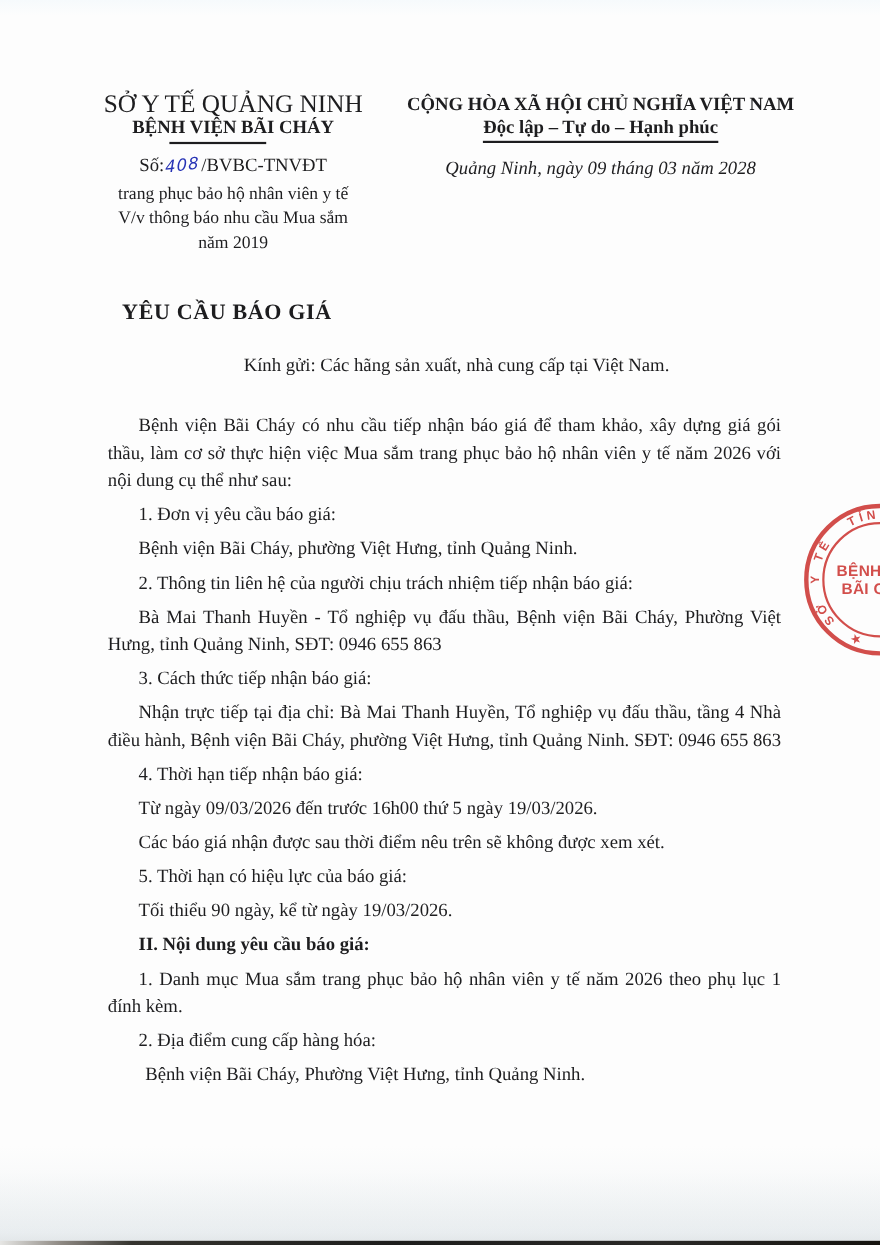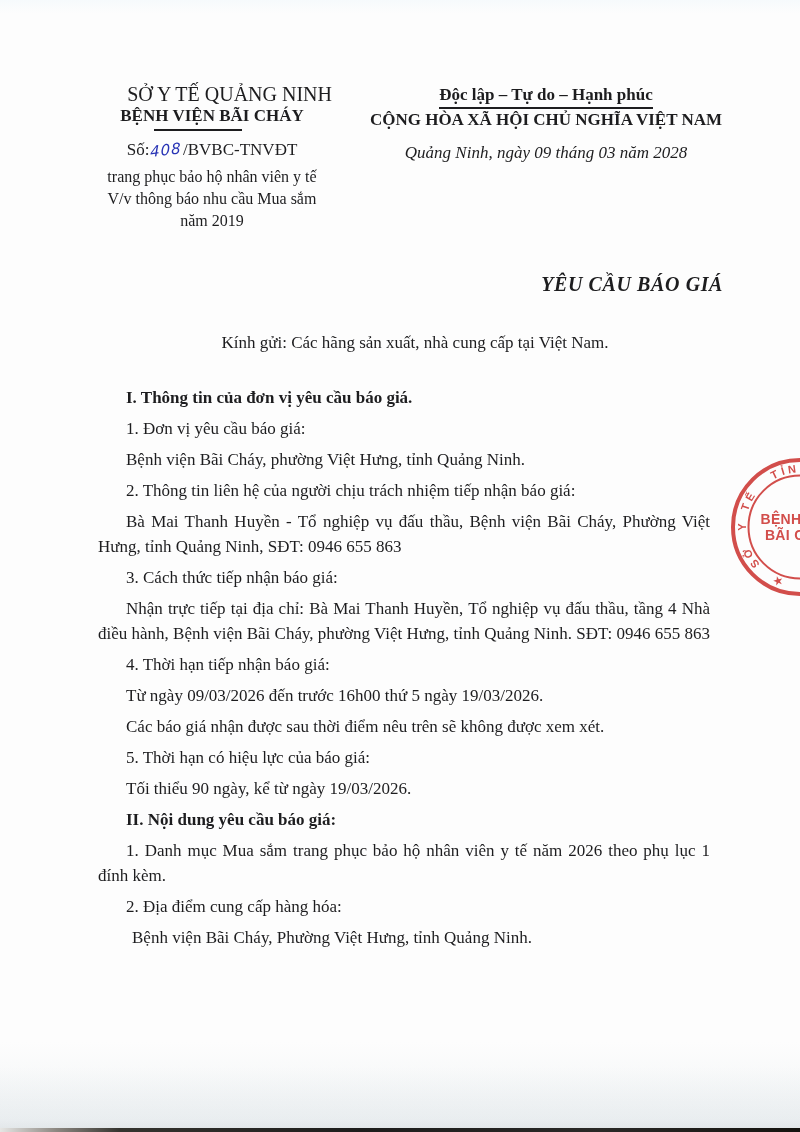--- a/index.html
+++ b/index.html
@@ -5,39 +5,39 @@
   html,body { margin:0; padding:0; background:#e9e9e9; }
   .page {
     position:relative; width:800px; height:1132px; overflow:hidden;
     background: linear-gradient(180deg,#f6fafc 0px,#fdfdfd 14px,#fdfdfd 92%,#f1f4f5 99%,#e7eaeb 100%);
     font-family:"Liberation Serif","DejaVu Serif",serif;
     color:#1d1d1f;
   }
   
   .hdr-left  { position:absolute; left:92px;  top:84px; width:240px; text-align:center; }
   .hdr-right { position:absolute; left:356px; top:84px; width:380px; text-align:center; }
-  .hl1 { font-size:20px; line-height:21px;text-align:right; }
+  .hl1 { font-size:23px; line-height:21px; }
   .hl2 { font-size:17px; line-height:21px; font-weight:bold; }
   .hdr-underline-left  { width:88px; height:0; border-bottom:2px solid #1d1d1f; margin:3px auto 0; transform:translateX(-14px); }
   .doc-number { font-size:17px; line-height:21px; margin-top:8px; }
   .handwritten {
     display:inline-block; color:var(--ink-blue,#2733b5);
     font-family:"DejaVu Sans",sans-serif; font-style:italic; font-size:15px;
     transform:rotate(-7deg) skewX(-6deg); margin:0 1px; letter-spacing:1px;
   }
   .subject { font-size:16px; line-height:22px; margin-top:5px; }
   .motto-underline { display:inline-block; border-bottom:2px solid #1d1d1f; padding-bottom:2px; }
   .dateline { font-size:17px; line-height:21px; font-style:italic; margin-top:12px; }
   
   .body-content { position:absolute; left:98px; top:272px; width:612px; }
   .doc-title {
-    text-align:right; font-size:20px; font-weight:bold; letter-spacing:0.6px;
-    line-height:24px; transform:translateX(13px);font-style:italic;
+    text-align:left; font-size:20px; font-weight:bold; letter-spacing:0.6px;
+    line-height:24px; transform:translateX(13px);
   }
-  .salutation { text-align:center; font-size:17px; line-height:21px; margin-top:36px; transform:translateX(11px); }
+  .salutation { text-align:center; font-size:17px; line-height:21px; margin-top:25px; transform:translateX(11px); }
   .paragraphs { margin-top:32px; }
   .paragraphs p {
     margin:0 0 6px 0; font-size:17px; line-height:25px;
     text-align:justify; text-indent:28px;
   }
   .paragraphs p.bold { font-weight:bold; }
   .paragraphs p.indent-more { text-indent:34px; }
   
   .stamp { position:absolute; left:715px; top:442px; width:170px; height:170px; opacity:0.93; }
   .stamp-outer {
@@ -86,32 +86,32 @@
       <span>Số:</span><span class="handwritten">408</span><span>/BVBC-TNVĐT</span>
     </div>
     <div class="subject">
       <div>trang phục bảo hộ nhân viên y tế</div>
       <div>V/v thông báo nhu cầu Mua sắm</div>
       <div>năm 2019</div>
     </div>
   </div>
 
   <div class="hdr-right">
+    <div class="hl2">CỘNG HÒA XÃ HỘI CHỦ NGHĨA VIỆT NAM</div>
     <div class="hl2">
       <span class="motto-underline">Độc lập – Tự do – Hạnh phúc</span>
     </div>
-    <div class="hl2">CỘNG HÒA XÃ HỘI CHỦ NGHĨA VIỆT NAM</div>
     <div class="dateline">Quảng Ninh, ngày 09 tháng 03 năm 2028</div>
   </div>
 
   <div class="body-content">
     <div class="doc-title">YÊU CẦU BÁO GIÁ</div>
     <div class="salutation">Kính gửi: Các hãng sản xuất, nhà cung cấp tại Việt Nam.</div>
     <div class="paragraphs">
-      <p class="bold">I. Thông tin của đơn vị yêu cầu báo giá.</p>
+      <p>Bệnh viện Bãi Cháy có nhu cầu tiếp nhận báo giá để tham khảo, xây dựng giá gói thầu, làm cơ sở thực hiện việc Mua sắm trang phục bảo hộ nhân viên y tế năm 2026 với nội dung cụ thể như sau:</p>
       <p>1. Đơn vị yêu cầu báo giá:</p>
       <p>Bệnh viện Bãi Cháy, phường Việt Hưng, tỉnh Quảng Ninh.</p>
       <p>2. Thông tin liên hệ của người chịu trách nhiệm tiếp nhận báo giá:</p>
       <p>Bà Mai Thanh Huyền - Tổ nghiệp vụ đấu thầu, Bệnh viện Bãi Cháy, Phường Việt Hưng, tỉnh Quảng Ninh, SĐT: 0946 655 863</p>
       <p>3. Cách thức tiếp nhận báo giá:</p>
       <p>Nhận trực tiếp tại địa chỉ: Bà Mai Thanh Huyền, Tổ nghiệp vụ đấu thầu, tầng 4 Nhà điều hành, Bệnh viện Bãi Cháy, phường Việt Hưng, tỉnh Quảng Ninh. SĐT: 0946 655 863</p>
       <p>4. Thời hạn tiếp nhận báo giá:</p>
       <p>Từ ngày 09/03/2026 đến trước 16h00 thứ 5 ngày 19/03/2026.</p>
       <p>Các báo giá nhận được sau thời điểm nêu trên sẽ không được xem xét.</p>
       <p>5. Thời hạn có hiệu lực của báo giá:</p>

